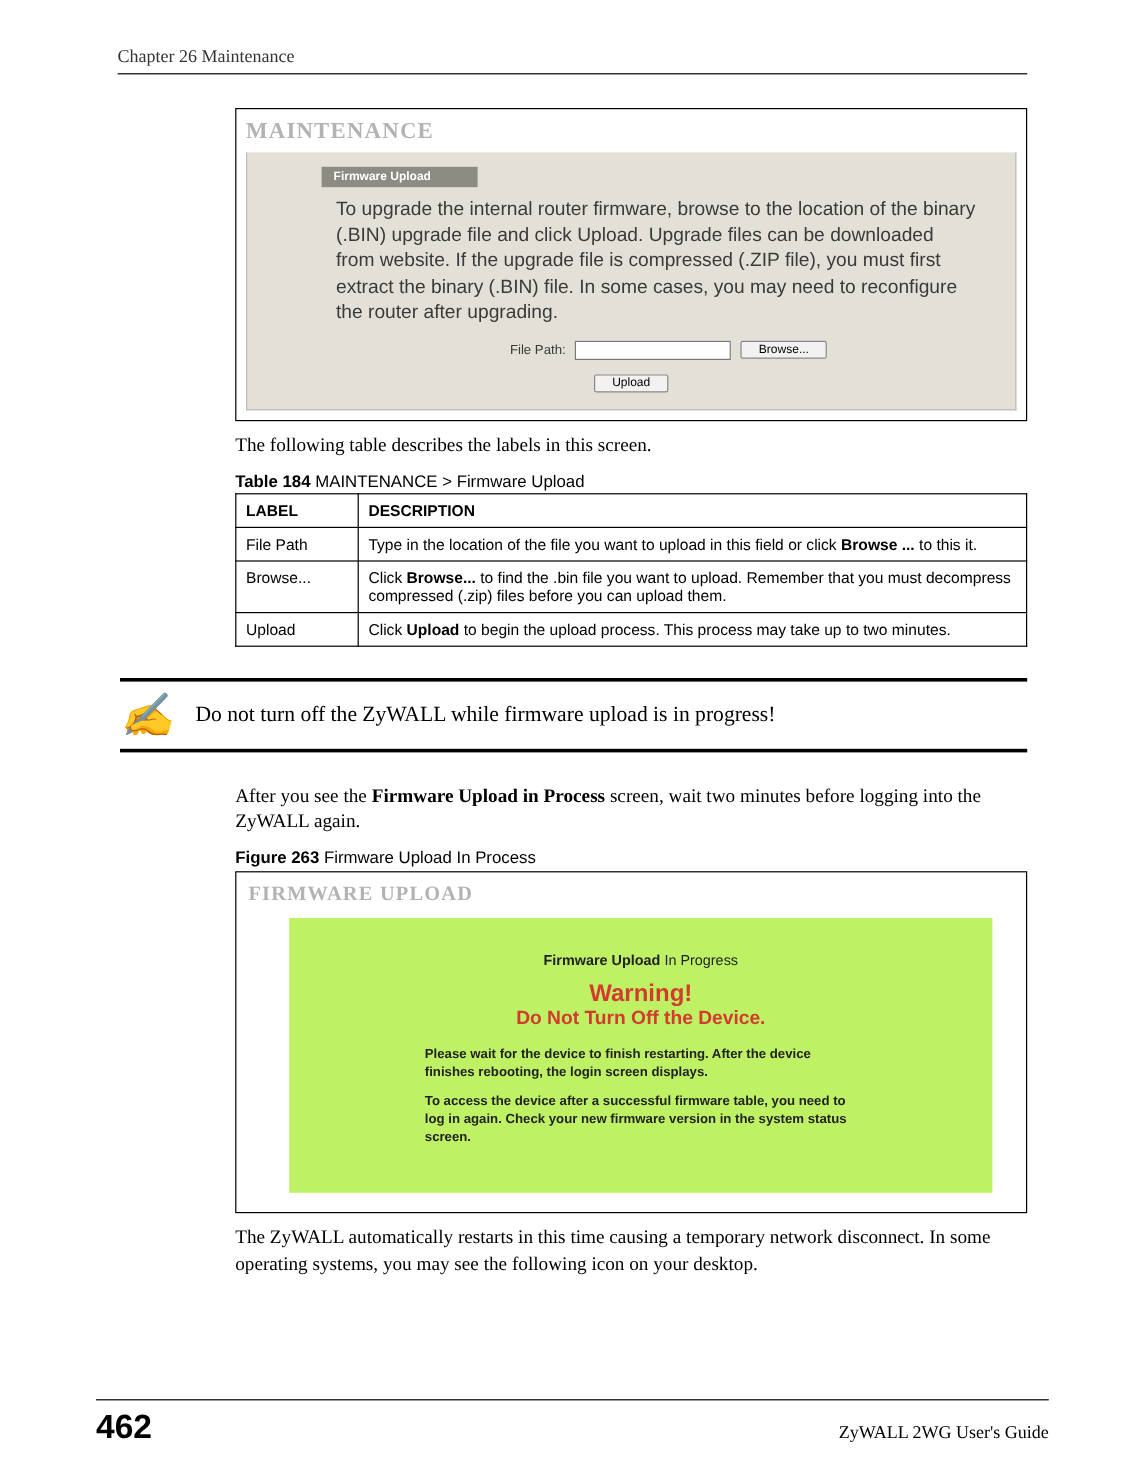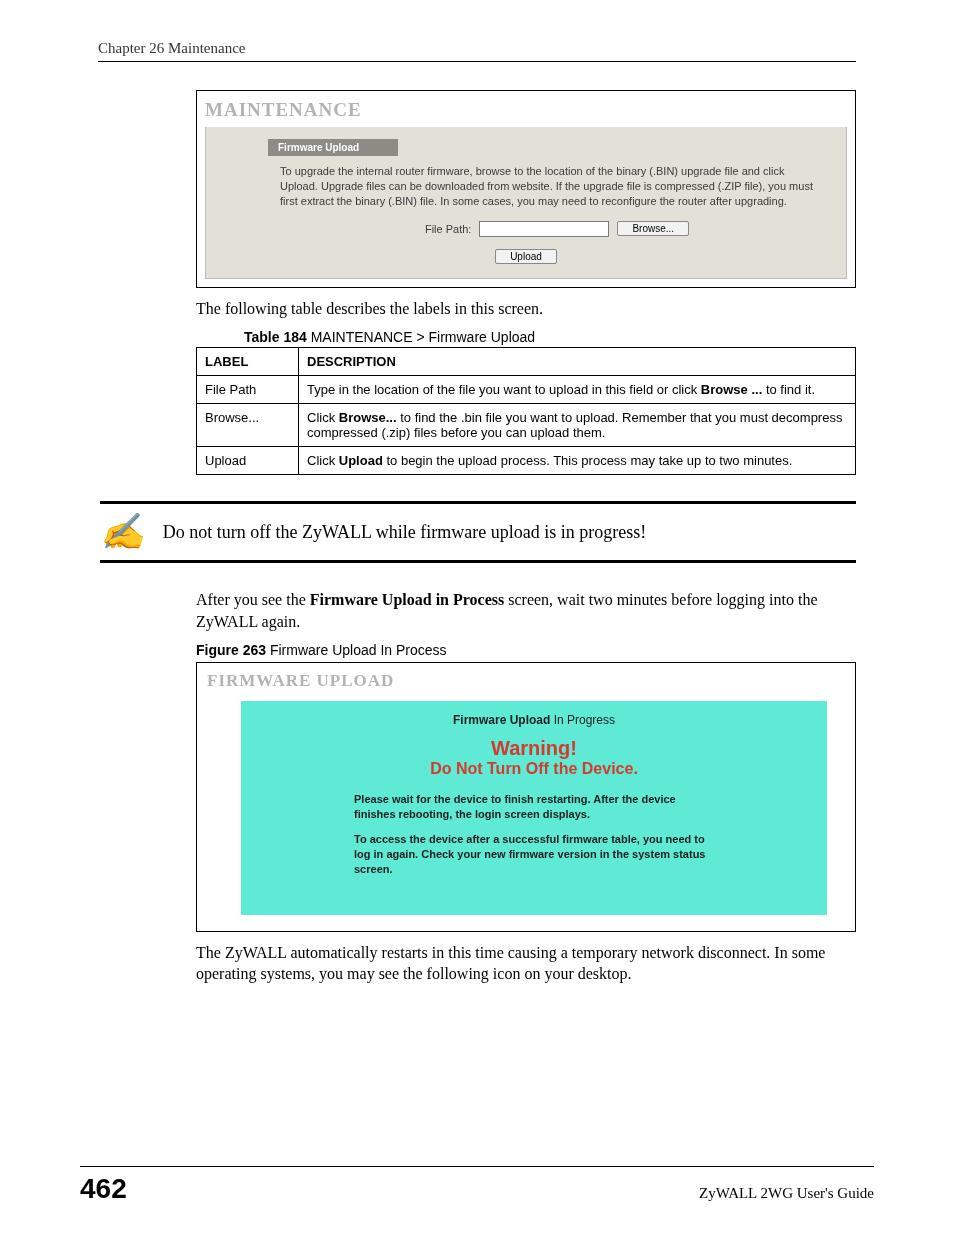--- a/index.html
+++ b/index.html
@@ -28,42 +28,42 @@
   .fig-cap b{font-weight:bold;}
   .fig-cap span{font-weight:normal;}
   .screenshot{border:1px solid #000;background:#fff;font-family:Tahoma,Arial,sans-serif;font-size:11px;color:#333;}
   
   .maint-title{font-family:Georgia,'Times New Roman',serif;font-size:19px;font-weight:bold;letter-spacing:1px;color:var(--panel-title);padding:8px 0 6px 8px;}
   .tabs{display:flex;border-bottom:1px solid var(--tab-border);margin:0 8px 0 8px;}
   .tab{flex:0 0 auto;padding:5px 10px;font-size:10px;font-weight:bold;color:#333;border:1px solid var(--tab-border);border-bottom:none;background:var(--tab-inactive-bg);margin-right:2px;white-space:nowrap;text-align:center;min-width:64px;}
   .tab.active{background:var(--tab-active-bg);}
   .pane{margin:0 8px 8px 8px;background:var(--pane-bg);border:1px solid var(--tab-border);border-top:none;padding:8px 12px 14px 12px;}
   .band{background:#8c8c85;color:var(--band-text);font-size:10px;font-weight:bold;padding:3px 10px;margin:4px 0 6px 50px;width:110px;}
-  .instr{font-size:11px;line-height:1.35;color:#3a3a3a;padding:2px 20px 8px 62px;}
+  .instr{font-size:16px;line-height:1.35;color:#3a3a3a;padding:2px 20px 8px 62px;}
   .row{display:flex;align-items:center;gap:8px;padding:4px 0 4px 62px;font-size:11px;color:#3a3a3a;justify-content:center;}
   .txt-input{width:130px;height:16px;border:1px solid #7a7a7a;background:#fff;box-sizing:border-box;}
   .win-btn{font-size:10px;padding:1px 14px;background:var(--btn-bg);border:1px solid #888;border-radius:2px;}
   .center{display:flex;justify-content:center;padding-top:8px;}
   
   .body-p{font-size:16px;line-height:1.35;margin:10px 0;}
   
   .tbl-cap{font-family:Arial,Helvetica,sans-serif;font-size:14px;margin:10px 0 2px 0;}
-  .tbl-cap b{font-weight:bold;margin-left:48px;}
+  .tbl-cap b{font-weight:bold;}
   table.def{border-collapse:collapse;width:100%;font-family:Arial,Helvetica,sans-serif;font-size:13px;}
   table.def th,table.def td{border:1px solid var(--table-border);padding:6px 8px;text-align:left;vertical-align:top;}
   table.def th{font-weight:bold;}
   
   .note-wrap{margin:26px 0 26px -96px;}
   .note-rule{border:none;border-top:3px solid var(--rule);margin:0;}
   .note-row{display:flex;align-items:center;gap:18px;padding:10px 0;}
   .note-icon{font-size:36px;line-height:1;font-family:"Segoe Script","Comic Sans MS",cursive;font-style:italic;}
   .note-text{font-size:18px;}
   
   .fw-title{font-family:Georgia,'Times New Roman',serif;font-size:17px;font-weight:bold;letter-spacing:1px;color:var(--panel-title);padding:8px 0 10px 10px;}
-  .gray-card{background:#5eead4;margin:0 28px 16px 44px;padding:12px 36px 28px 36px;font-family:Arial,Helvetica,sans-serif;}
+  .gray-card{background:#bef264;margin:0 28px 16px 44px;padding:28px 36px 28px 36px;font-family:Arial,Helvetica,sans-serif;}
   .gc-line1{text-align:center;font-size:12px;color:#222;margin-bottom:10px;}
   .gc-line1 b{font-weight:bold;}
   .gc-warn{text-align:center;font-size:20px;font-weight:bold;color:var(--warn);}
   .gc-warn2{text-align:center;font-size:16px;font-weight:bold;color:var(--warn);margin-bottom:14px;}
   .gc-para{font-size:11px;font-weight:bold;color:#222;line-height:1.35;margin:0 auto 10px auto;max-width:360px;}
   
   .footer{position:absolute;left:0;right:0;bottom:30px;padding:0 80px;}
   .footer-rule{border:none;border-top:1px solid #000;margin:0 0 6px 0;}
   .footer-row{display:flex;justify-content:space-between;align-items:baseline;}
   .page-num{font-family:Arial,Helvetica,sans-serif;font-size:28px;font-weight:bold;}
@@ -103,21 +103,21 @@
     <table class="def">
       <thead>
         <tr>
           <th style="width:85px">LABEL</th>
           <th>DESCRIPTION</th>
         </tr>
       </thead>
       <tbody>
         <tr>
           <td>File Path</td>
-          <td><span>Type in the location of the file you want to upload in this field or click </span><b>Browse ...</b><span> to find it.</span></td>
+          <td><span>Type in the location of the file you want to upload in this field or click </span><b>Browse ...</b><span> to this it.</span></td>
         </tr>
         <tr>
           <td>Browse...</td>
           <td><span>Click </span><b>Browse...</b><span> to find the .bin file you want to upload. Remember that you must decompress compressed (.zip) files before you can upload them.</span></td>
         </tr>
         <tr>
           <td>Upload</td>
           <td><span>Click </span><b>Upload</b><span> to begin the upload process. This process may take up to two minutes.</span></td>
         </tr>
       </tbody>

